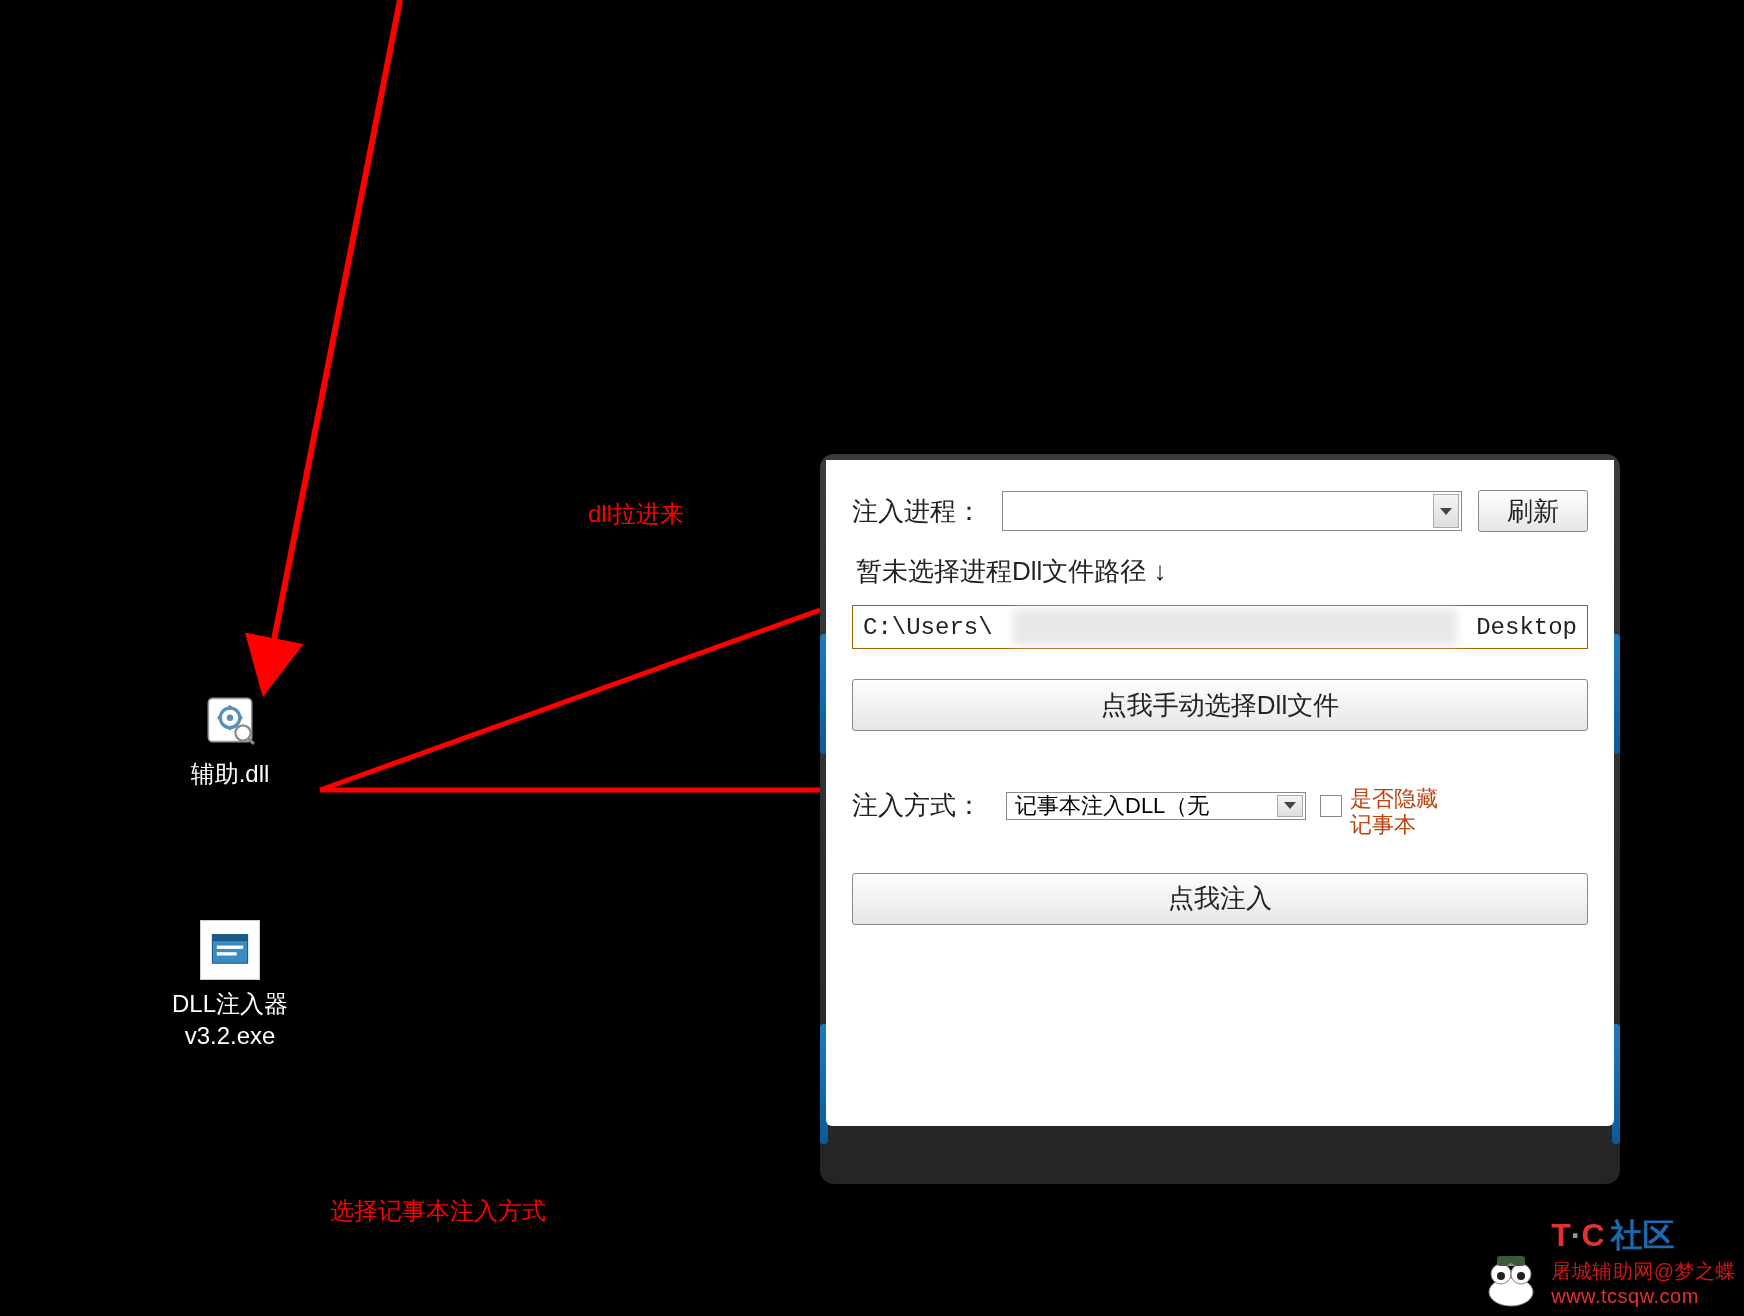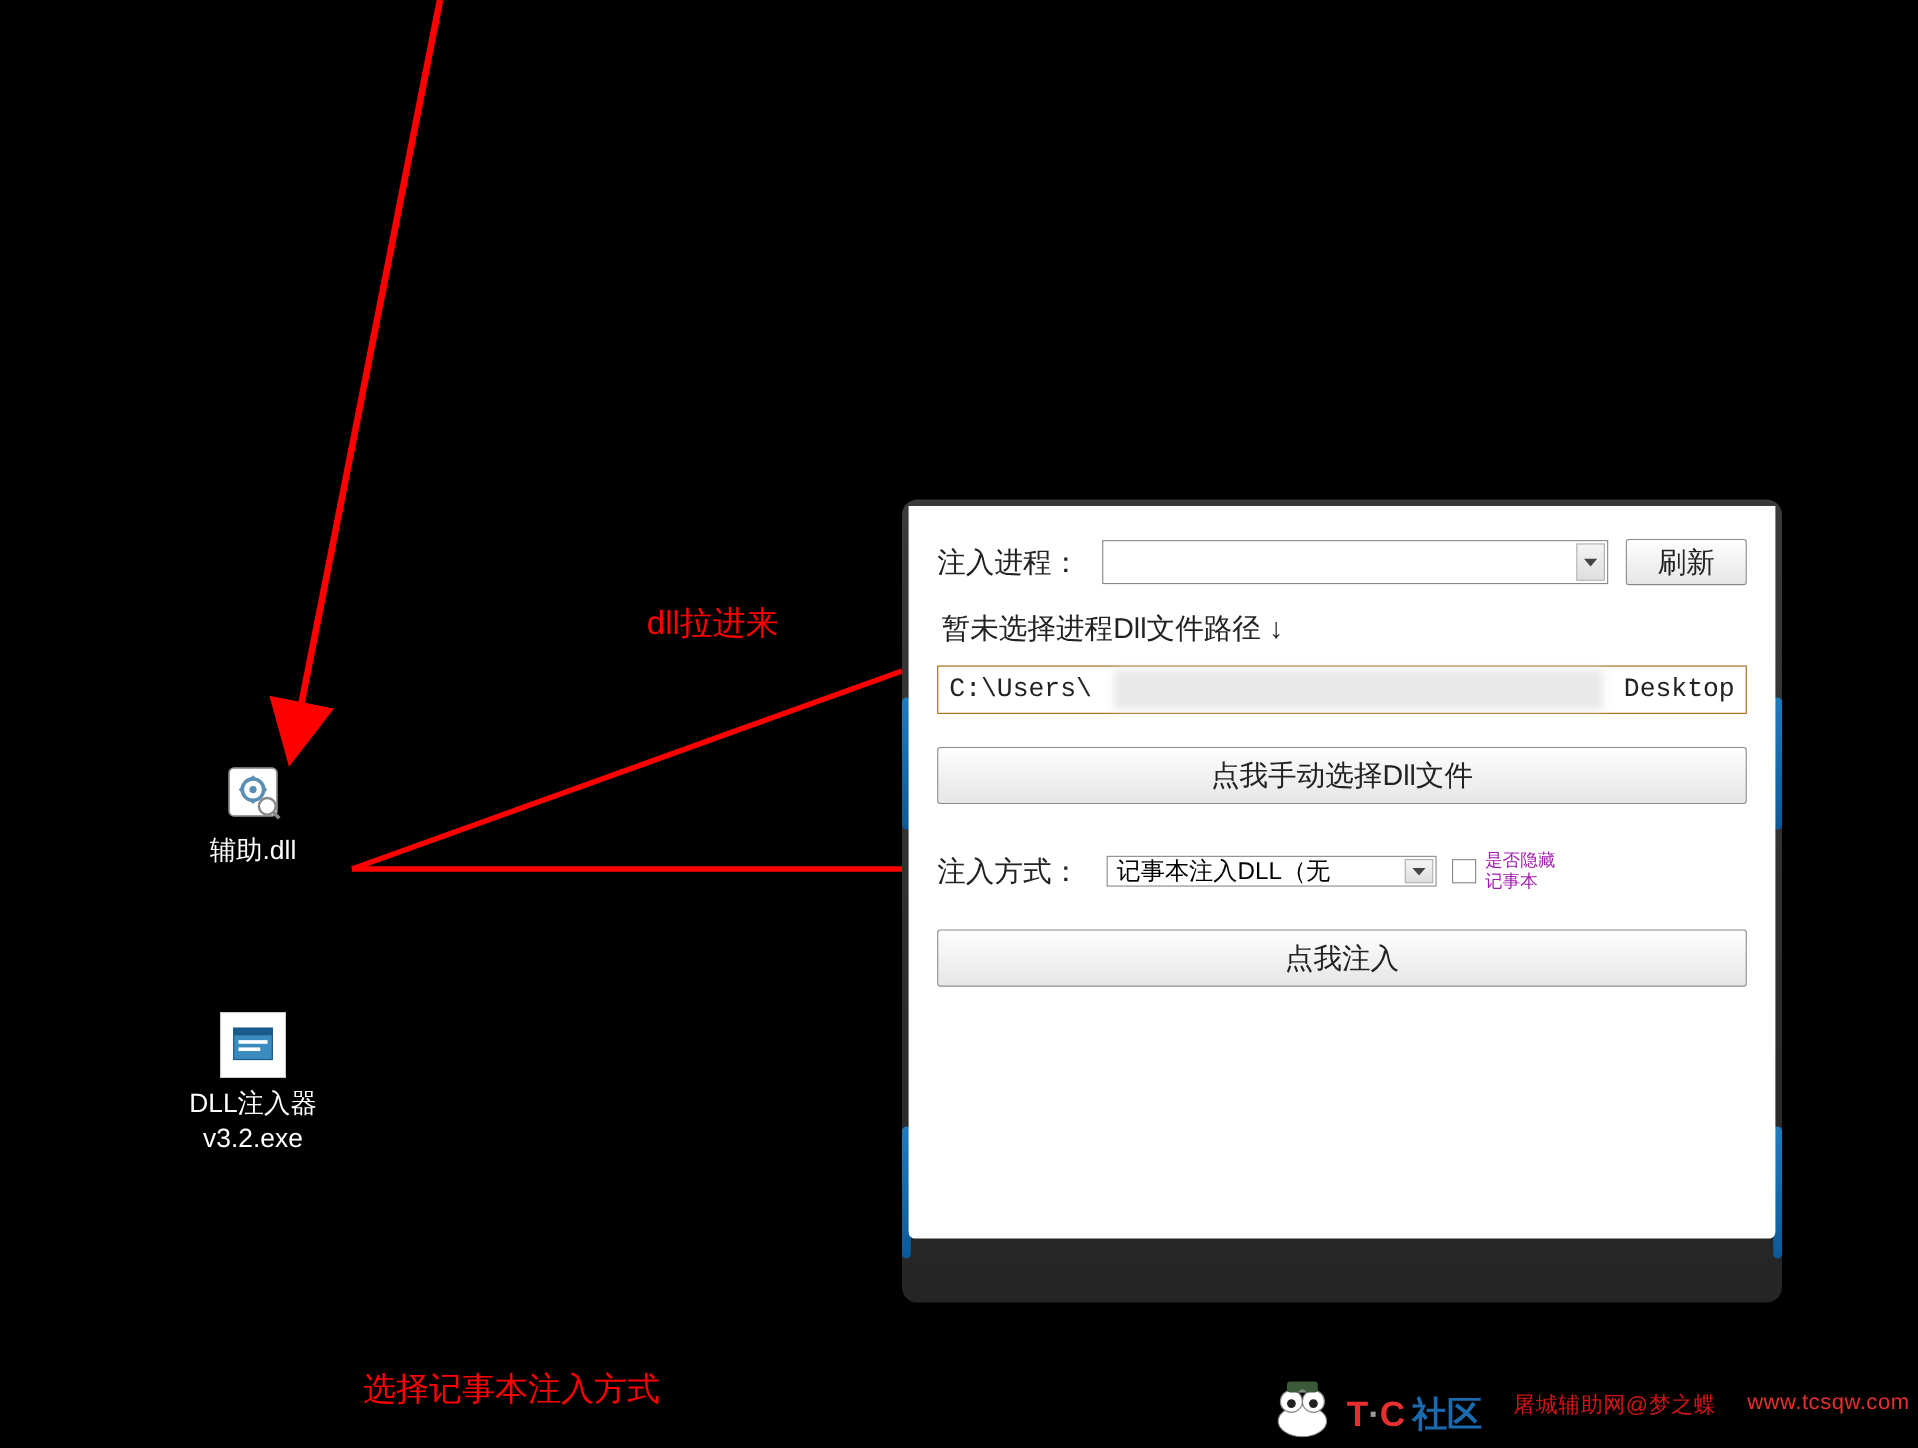--- a/index.html
+++ b/index.html
@@ -35,23 +35,22 @@
   line-height: 1.35;
 }
 .dll-file-icon svg { width: 52px; height: 52px; }
 .exe-file-icon { background: #fff; border: 1px solid #ccc; }
 .exe-file-icon svg { width: 44px; height: 44px; }
 
 
 .annotation {
   position: absolute;
   color: #ff0000;
-  font-size: 30px;
+  font-size: 24px;
   font-weight: 400;
-  margin-top: 48px;
 }
 
 
 .app-window {
   position: absolute;
   left: 820px;
   top: 454px;
   width: 800px;
   height: 730px;
 }
@@ -235,44 +234,44 @@
   align-items: center;
   gap: 8px;
 }
 .checkbox-box {
   width: 22px;
   height: 22px;
   border: 1px solid #888;
   background: #fff;
 }
 .checkbox-label {
-  font-size: 16px;
+  font-size: 22px;
   line-height: 1.2;
-  color: #a21caf;
+  color: #c2410c;
+  margin-top: 13px;
 }
 
 
 .watermark {
   position: absolute;
   right: 8px;
   bottom: 8px;
   display: flex;
   align-items: flex-end;
   gap: 8px;
 }
 .wm-mascot {
   width: 64px;
   height: 56px;
   position: relative;
 }
 .wm-text {
   display: flex;
-  flex-direction: row;
+  flex-direction: column;
   align-items: flex-start;
-  gap: 28px;
 }
 .wm-brand {
   font-size: 32px;
   font-weight: bold;
 }
 .wm-brand .t { color: #e63030; }
 .wm-brand .c { color: #e63030; }
 .wm-brand .sq { color: #1a6ab0; margin-left: 6px; }
 .wm-url {
   font-size: 20px;

